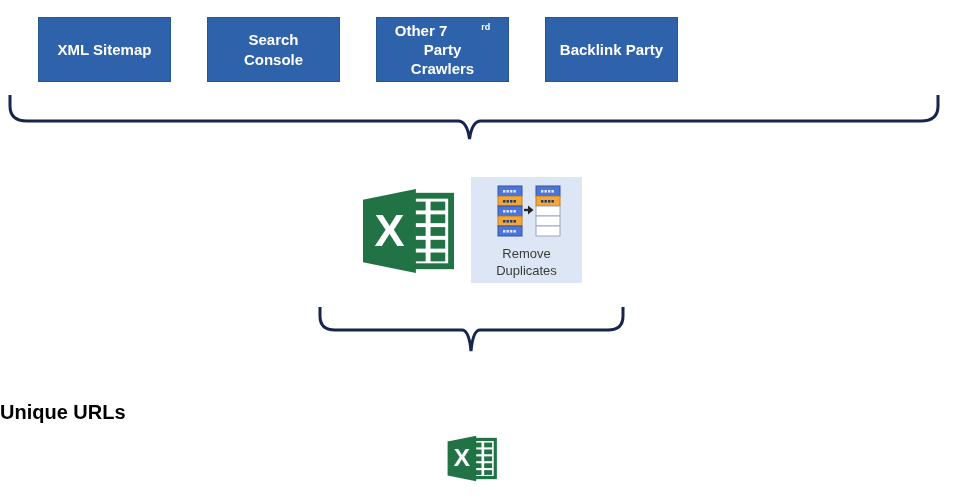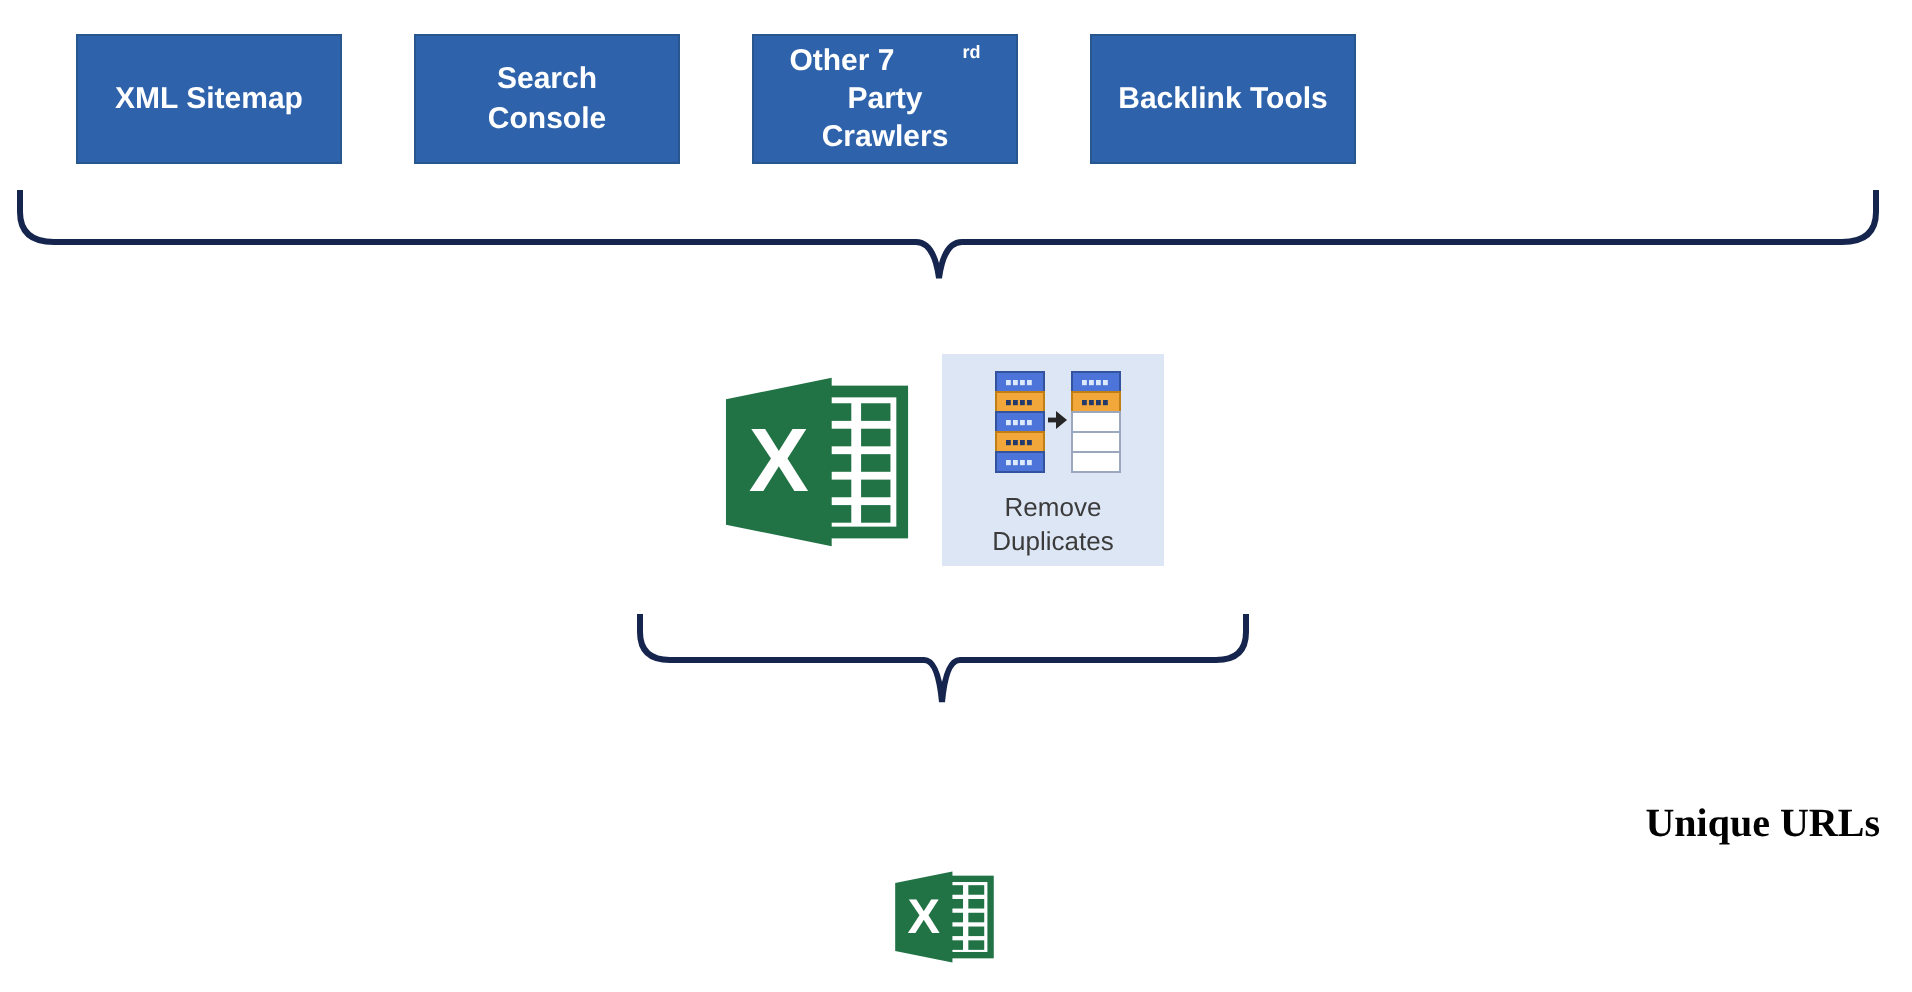--- a/index.html
+++ b/index.html
@@ -28,22 +28,22 @@
   .rd-bg { fill:var(--remove-duplicates-bg,#DCE6F4); }
   .rd-blue { fill:var(--cell-blue,#4C74D9); stroke:#34539e; stroke-width:1; }
   .rd-orange { fill:var(--cell-orange,#F2A73B); stroke:#c07f15; stroke-width:1; }
   .rd-white { fill:#ffffff; stroke:#9aa7bd; stroke-width:1; }
   .rd-dot-light { fill:#dce8fb; }
   .rd-dot-dark { fill:#233a6b; }
   .rd-arrow { fill:#262626; }
   .rd-text { fill:#3b3b3b; font-size:13px; font-family:"Liberation Sans",sans-serif; text-anchor:middle; }
 
   .title {
-    position:absolute; left:0; top:401px; width:940px; text-align:right;
-    font-family:Liberation Serif, serif; font-weight:bold; font-size:20px;
+    position:absolute; left:0; top:401px; width:940px; text-align:left;
+    font-family:Liberation Sans, sans-serif; font-weight:bold; font-size:20px;
     color:var(--title-text,#000);
   }
 </style>
 </head>
 <body>
 
 <div class="canvas">
 
   <div class="sources-row">
     <div class="source-box">
@@ -51,21 +51,21 @@
     </div>
     <div class="source-box">
       <span>Search
 Console</span>
     </div>
     <div class="source-box">
       <span><span>Other 7</span><sup>rd</sup><span> Party
 Crawlers</span></span>
     </div>
     <div class="source-box">
-      <span>Backlink Tools</span>
+      <span>Backlink Party</span>
     </div>
   </div>
 
   <svg class="braces-svg" viewBox="0 0 956 496" xmlns="http://www.w3.org/2000/svg">
     <path class="brace" d="M 10 95 L 10 106 Q 10 121 27 121 L 458 121 Q 467 121 469.5 139 Q 472 121 481 121 L 921 121 Q 938 121 938 106 L 938 95"></path>
     <path class="brace" d="M 320 307 L 320 316 Q 320 330 335 330 L 462 330 Q 469 330 471 351 Q 473 330 480 330 L 608 330 Q 623 330 623 316 L 623 307"></path>
   </svg>
 
   <svg class="excel-large" width="98" height="94" viewBox="0 0 100 96" xmlns="http://www.w3.org/2000/svg">
     <rect class="xl-frame" x="45" y="12" width="48" height="72"></rect>

